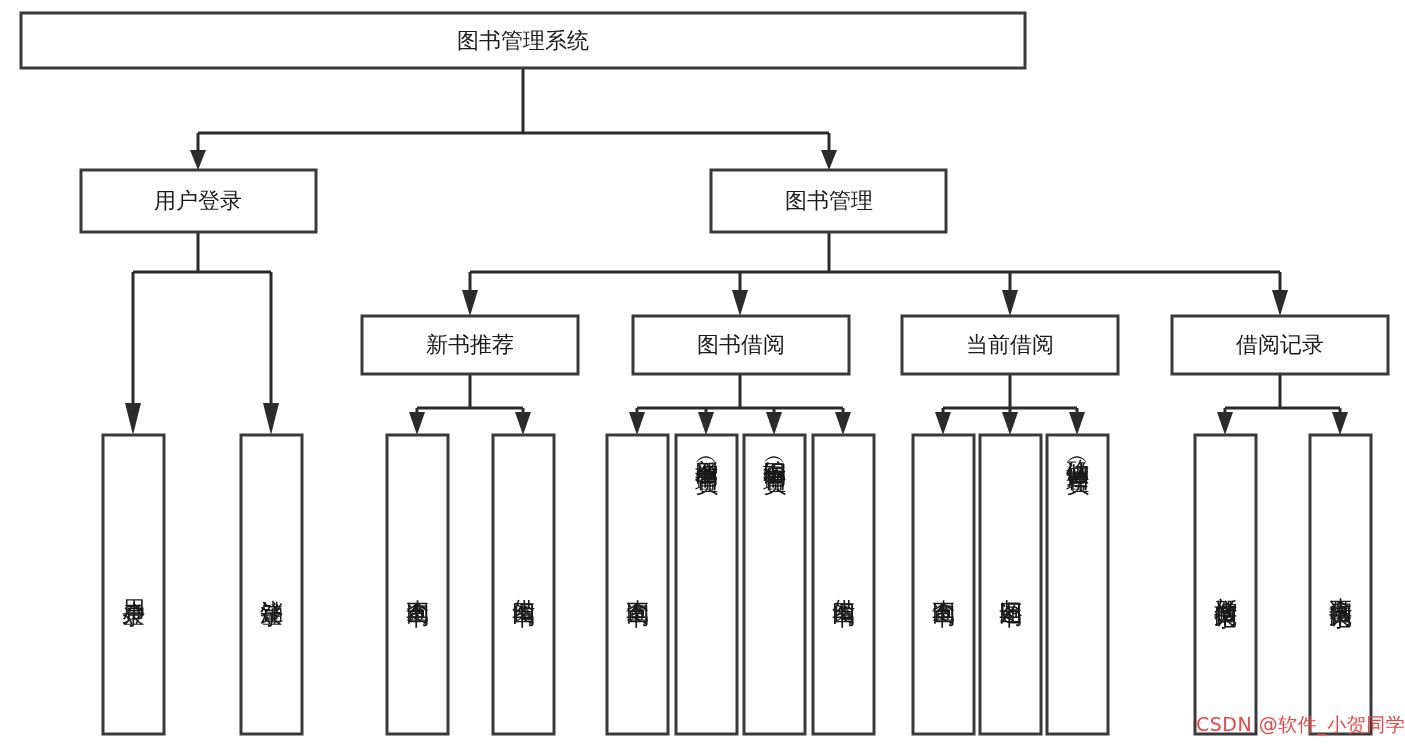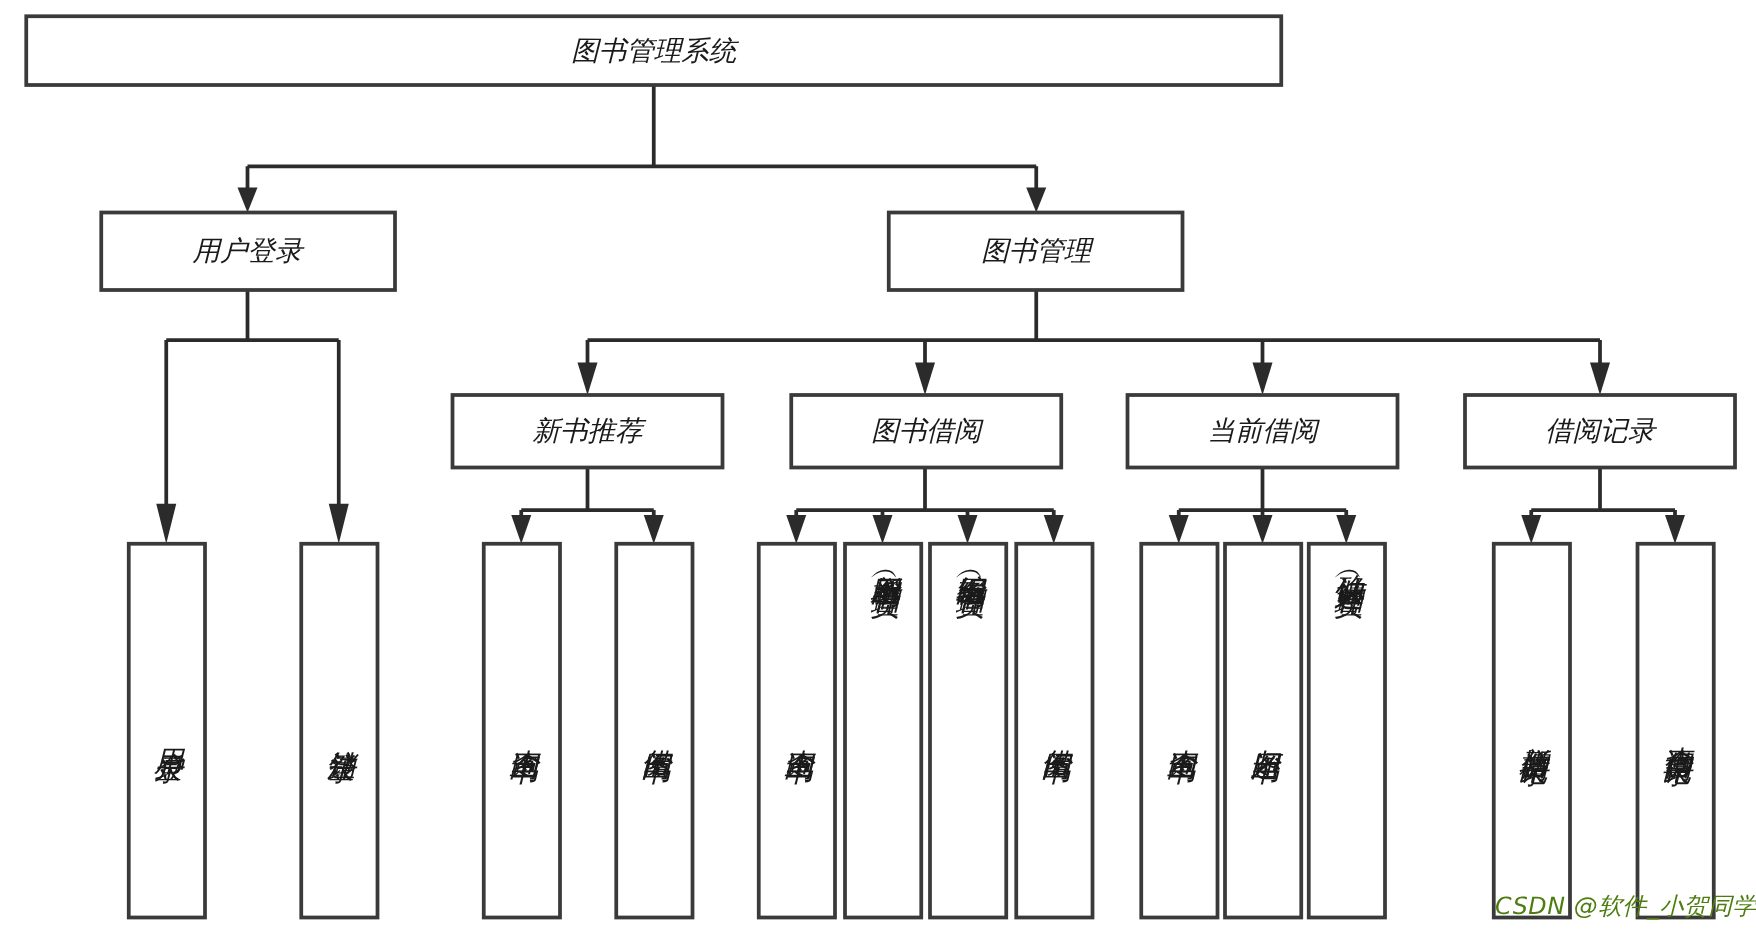--- a/index.html
+++ b/index.html
@@ -11,21 +11,20 @@
     width: 1405px;
     height: 747px;
     font-family: "DejaVu Sans", "Liberation Sans", sans-serif;
     overflow: hidden;
   }
   #diagram-root {
     position: relative;
     width: 1405px;
     height: 747px;
     background: #ffffff;
-    font-style: italic;
   }
   svg.diagram-canvas {
     position: absolute;
     left: 0;
     top: 0;
     width: 1405px;
     height: 747px;
   }
   .node-box {
     fill: #ffffff;
@@ -68,21 +67,21 @@
     letter-spacing: 2px;
     white-space: nowrap;
     text-align: left;
   }
   .watermark {
     position: absolute;
     left: 1196px;
     top: 712px;
     font-family: "DejaVu Sans", "Liberation Sans", sans-serif;
     font-size: 19px;
-    color: #4d7c0f;
+    color: #ef4444;
     white-space: nowrap;
     letter-spacing: 0.5px;
   }
 </style>
 </head>
 <body>
 
 <div id="diagram-root">
 
   <svg class="diagram-canvas" viewBox="0 0 1405 747" xmlns="http://www.w3.org/2000/svg">

